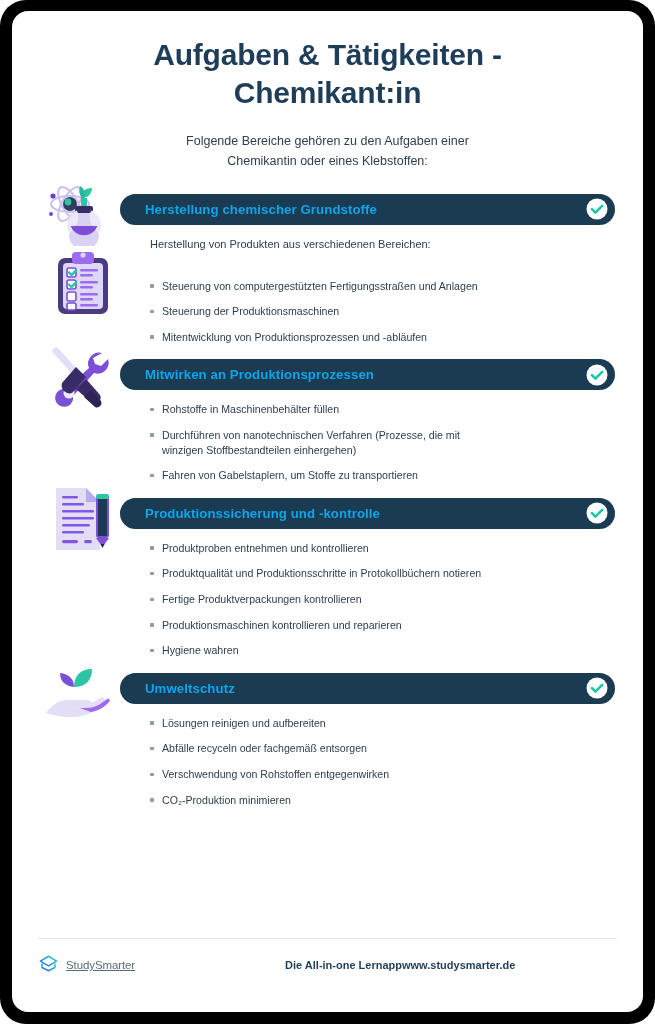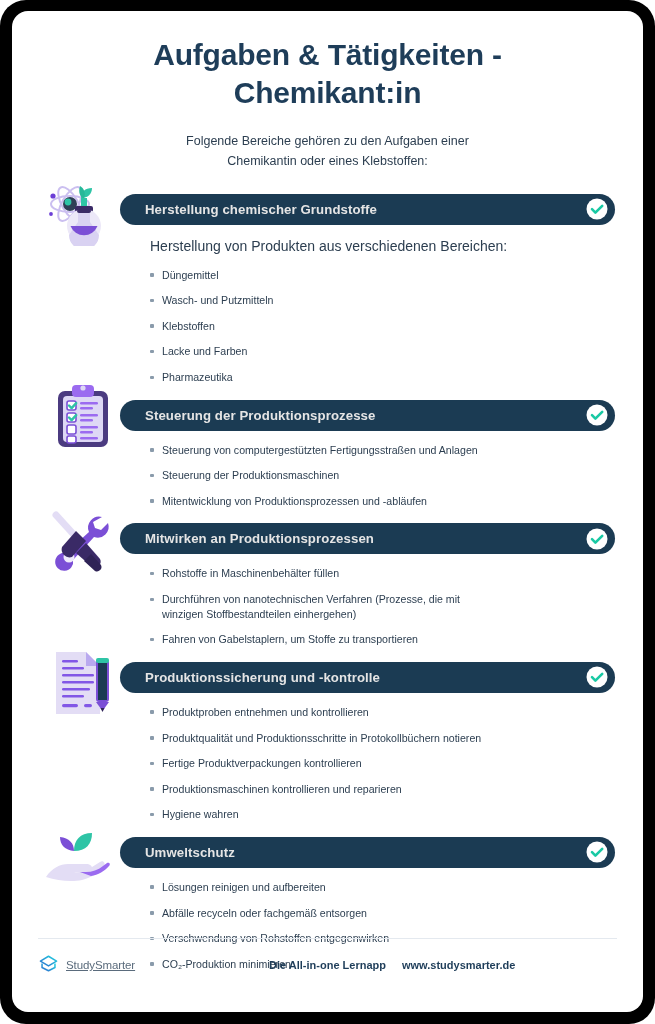--- a/index.html
+++ b/index.html
@@ -75,21 +75,21 @@
     background: #1b3b53;
     border-radius: 16px;
     display: flex;
     align-items: center;
     padding: 0 46px 0 25px;
     box-sizing: border-box;
   }
   .section-title {
     font-size: 13.2px;
     font-weight: 700;
-    color: #e5e5e5;
+    color: #0ea5e9;
     letter-spacing: 0.1px;
     white-space: nowrap;
   }
   .check-badge {
     position: absolute;
     right: 7px;
     top: 50%;
     transform: translateY(-50%);
     width: 22px;
     height: 22px;
@@ -110,21 +110,21 @@
   .section-icon.tools { top: -14px; left: 6px; width: 70px; height: 64px; }
   .section-icon.clip { top: -17px; left: 14px; width: 60px; height: 68px; }
   .section-icon.flask { top: -20px; left: 4px; width: 76px; height: 72px; }
 
   
   .section-body {
     margin-left: 110px;
     padding-top: 12px;
   }
   .intro-line {
-    font-size: 14px;
+    font-size: 11px;
     line-height: 1.35;
     color: #2c3e50;
     margin: 0 0 12px 0;
   }
   .bullets {
     list-style: none;
     margin: 0;
     padding: 0;
   }
   .bullet {
@@ -176,21 +176,21 @@
   }
   .footer-logo-text {
     font-size: 11.5px;
     font-weight: 500;
     color: #5a6b7c;
     letter-spacing: -0.1px;
     text-decoration: underline;
   }
   .footer-center {
     flex: 1;
-    text-align: center;
+    text-align: right;
     font-size: 11px;
     font-weight: 700;
     color: #1e3d59;
   }
   .footer-url {
     width: 215px;
     flex: none;
     text-align: left;
     font-size: 11px;
     font-weight: 700;
@@ -237,27 +237,20 @@
           <span class="section-title">Herstellung chemischer Grundstoffe</span>
           <span class="check-badge">
             <svg viewBox="0 0 22 22" width="22" height="22">
               <circle cx="11" cy="11" r="10.5" fill="#ffffff"></circle>
               <path d="M6 11.2l3.4 3.4L16.2 7.8" stroke="#19c9a4" stroke-width="2.6" fill="none" stroke-linecap="round" stroke-linejoin="round"></path>
             </svg>
           </span>
         </div>
         <div class="section-body">
           <p class="intro-line">Herstellung von Produkten aus verschiedenen Bereichen:</p>
-          <ul class="bullets">
-            <li class="bullet">Düngemittel</li>
-            <li class="bullet">Wasch- und Putzmitteln</li>
-            <li class="bullet">Klebstoffen</li>
-            <li class="bullet">Lacke und Farben</li>
-            <li class="bullet">Pharmazeutika</li>
-          </ul>
         </div>
       </div>
 
       <div class="section">
         <div class="section-icon clip">
           <svg viewBox="0 0 60 68" width="60" height="68">
             <rect x="4" y="8" width="50" height="56" rx="7" fill="#4b3b80"></rect>
             <rect x="9" y="13" width="40" height="46" rx="4" fill="#ded8f5"></rect>
             <rect x="18" y="2" width="22" height="12" rx="4" fill="#9b6bf0"></rect>
             <circle cx="29" cy="5" r="2.6" fill="#ded8f5"></circle>
@@ -269,29 +262,20 @@
             <path d="M15 34.5l2.6 2.6 4.6-5" stroke="#2ec4a6" stroke-width="2.4" fill="none" stroke-linecap="round" stroke-linejoin="round"></path>
             <rect x="26" y="31" width="18" height="2.6" rx="1.3" fill="#9b6bf0"></rect>
             <rect x="26" y="36" width="13" height="2.6" rx="1.3" fill="#9b6bf0"></rect>
             <rect x="13" y="42" width="9" height="9" rx="2" fill="#ffffff" stroke="#7b4fd6" stroke-width="1.6"></rect>
             <rect x="26" y="43" width="18" height="2.6" rx="1.3" fill="#9b6bf0"></rect>
             <rect x="26" y="48" width="13" height="2.6" rx="1.3" fill="#9b6bf0"></rect>
             <rect x="13" y="53" width="9" height="7" rx="2" fill="#ffffff" stroke="#7b4fd6" stroke-width="1.6"></rect>
             <rect x="26" y="54" width="18" height="2.6" rx="1.3" fill="#9b6bf0"></rect>
           </svg>
         </div>
-        <div class="section-head">
-          <span class="section-title">Steuerung der Produktionsprozesse</span>
-          <span class="check-badge">
-            <svg viewBox="0 0 22 22" width="22" height="22">
-              <circle cx="11" cy="11" r="10.5" fill="#ffffff"></circle>
-              <path d="M6 11.2l3.4 3.4L16.2 7.8" stroke="#19c9a4" stroke-width="2.6" fill="none" stroke-linecap="round" stroke-linejoin="round"></path>
-            </svg>
-          </span>
-        </div>
         <div class="section-body">
           <ul class="bullets">
             <li class="bullet">Steuerung von computergestützten Fertigungsstraßen und Anlagen</li>
             <li class="bullet">Steuerung der Produktionsmaschinen</li>
             <li class="bullet">Mitentwicklung von Produktionsprozessen und -abläufen</li>
           </ul>
         </div>
       </div>
 
       <div class="section">

